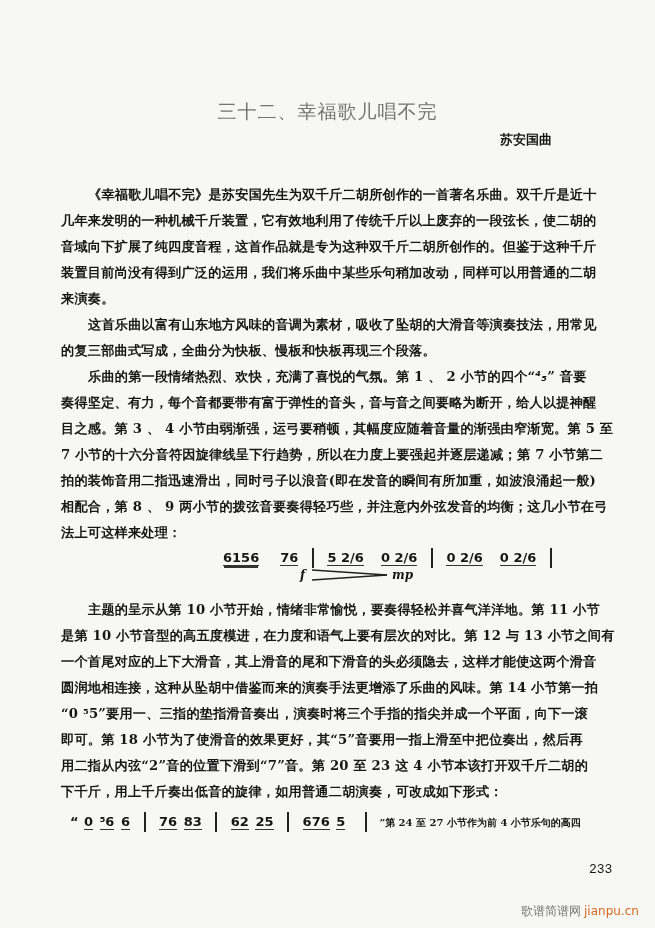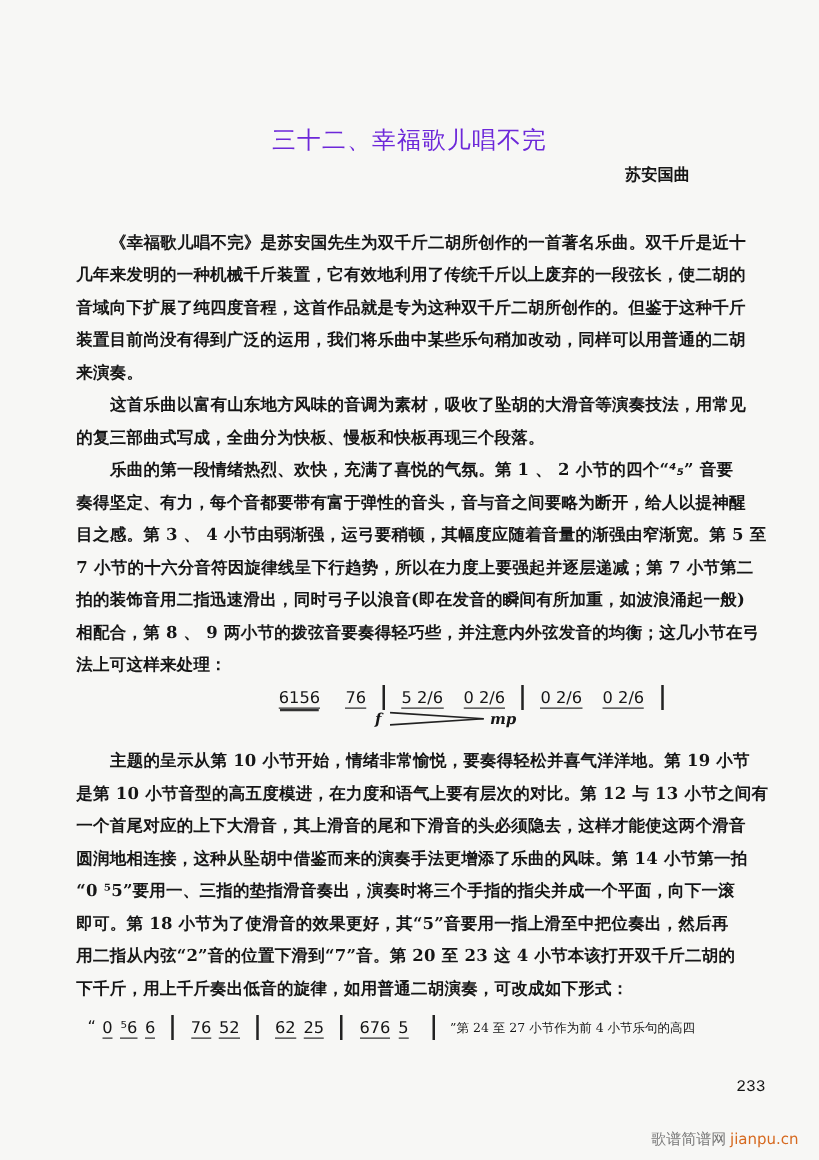--- a/index.html
+++ b/index.html
@@ -4,32 +4,32 @@
 <style>
   html, body { margin:0; padding:0; }
   body {
     width:655px; height:928px; position:relative; overflow:hidden;
     background:#f7f7f5;
     font-family:"DejaVu Serif","Liberation Serif",serif;
     color:#161616;
   }
   .title {
     position:absolute; left:0; width:655px; top:99px; text-align:center;
-    font-size:19px; letter-spacing:1px; font-weight:normal; color:#6d28d9;
+    font-size:19px; letter-spacing:1px; font-weight:normal; color:#737373;
   }
   .composer {
     position:absolute; left:500px; top:131px; font-size:13px; font-weight:bold;text-align:right;
   }
   .line {
     position:absolute; font-size:13.2px; font-weight:bold; white-space:nowrap;
     letter-spacing:0.2px; line-height:18px;
   }
   .score {
     position:absolute; font-family:"DejaVu Sans","Liberation Sans",sans-serif;
-    font-weight:normal; font-size:13px; white-space:nowrap;
+    font-weight:bold; font-size:13px; white-space:nowrap;
   }
   .bar { display:inline-block; width:2px; height:20px; background:#222; vertical-align:middle; margin:0 8px; }
   .note { display:inline-block; position:relative; margin:0 1px; border-bottom:1.5px solid #333; }
   .note.dbl { box-shadow:0 3px 0 -1px #333; }
   .dyn { position:absolute; font-style:italic; font-weight:bold; font-size:12px; font-family:"DejaVu Serif",serif; }
   .hairpin { position:absolute; }
   .pagenum {
     position:absolute; left:589px; top:862px; font-size:13px; font-family:Liberation Mono, monospace;
   }
   .watermark {
@@ -79,37 +79,37 @@
   <span class="note">0 2/6</span>
   <span class="bar"></span>
 </div>
 <span class="dyn" style="left:300px;top:568px">f</span>
 <svg class="hairpin" style="left:312px;top:569px" width="80" height="12">
   <line x1="0" y1="1" x2="75" y2="6" stroke="#222" stroke-width="1.4"></line>
   <line x1="0" y1="11" x2="75" y2="6" stroke="#222" stroke-width="1.4"></line>
 </svg>
 <span class="dyn" style="left:392px;top:568px">mp</span>
 
-<div class="line" style="left:88px;top:601px">主题的呈示从第 10 小节开始，情绪非常愉悦，要奏得轻松并喜气洋洋地。第 19 小节</div>
+<div class="line" style="left:88px;top:601px">主题的呈示从第 10 小节开始，情绪非常愉悦，要奏得轻松并喜气洋洋地。第 11 小节</div>
 <div class="line" style="left:61px;top:627px">是第 10 小节音型的高五度模进，在力度和语气上要有层次的对比。第 12 与 13 小节之间有</div>
 <div class="line" style="left:61px;top:653px">一个首尾对应的上下大滑音，其上滑音的尾和下滑音的头必须隐去，这样才能使这两个滑音</div>
 <div class="line" style="left:61px;top:679px">圆润地相连接，这种从坠胡中借鉴而来的演奏手法更增添了乐曲的风味。第 14 小节第一拍</div>
 <div class="line" style="left:61px;top:705px">“0 ⁵5”要用一、三指的垫指滑音奏出，演奏时将三个手指的指尖并成一个平面，向下一滚</div>
 <div class="line" style="left:61px;top:731px">即可。第 18 小节为了使滑音的效果更好，其“5”音要用一指上滑至中把位奏出，然后再</div>
 <div class="line" style="left:61px;top:757px">用二指从内弦“2”音的位置下滑到“7”音。第 20 至 23 这 4 小节本该打开双千斤二胡的</div>
 <div class="line" style="left:61px;top:783px">下千斤，用上千斤奏出低音的旋律，如用普通二胡演奏，可改成如下形式：</div>
 
 <div class="score" style="left:70px;top:812px">
   <span>“</span>
   <span class="note">0</span>
   <span class="note">⁵6</span>
   <span class="note">6</span>
   <span class="bar"></span>
   <span class="note">76</span>
-  <span class="note">52</span>
+  <span class="note">83</span>
   <span class="bar"></span>
   <span class="note">62</span>
   <span class="note">25</span>
   <span class="bar"></span>
   <span class="note">676</span>
   <span class="note">5</span>
   <span class="bar" style="margin-left:14px"></span>
   <span style="font-family:'DejaVu Serif',serif;font-size:10px">”第 24 至 27 小节作为前 4 小节乐句的高四</span>
 </div>
 

